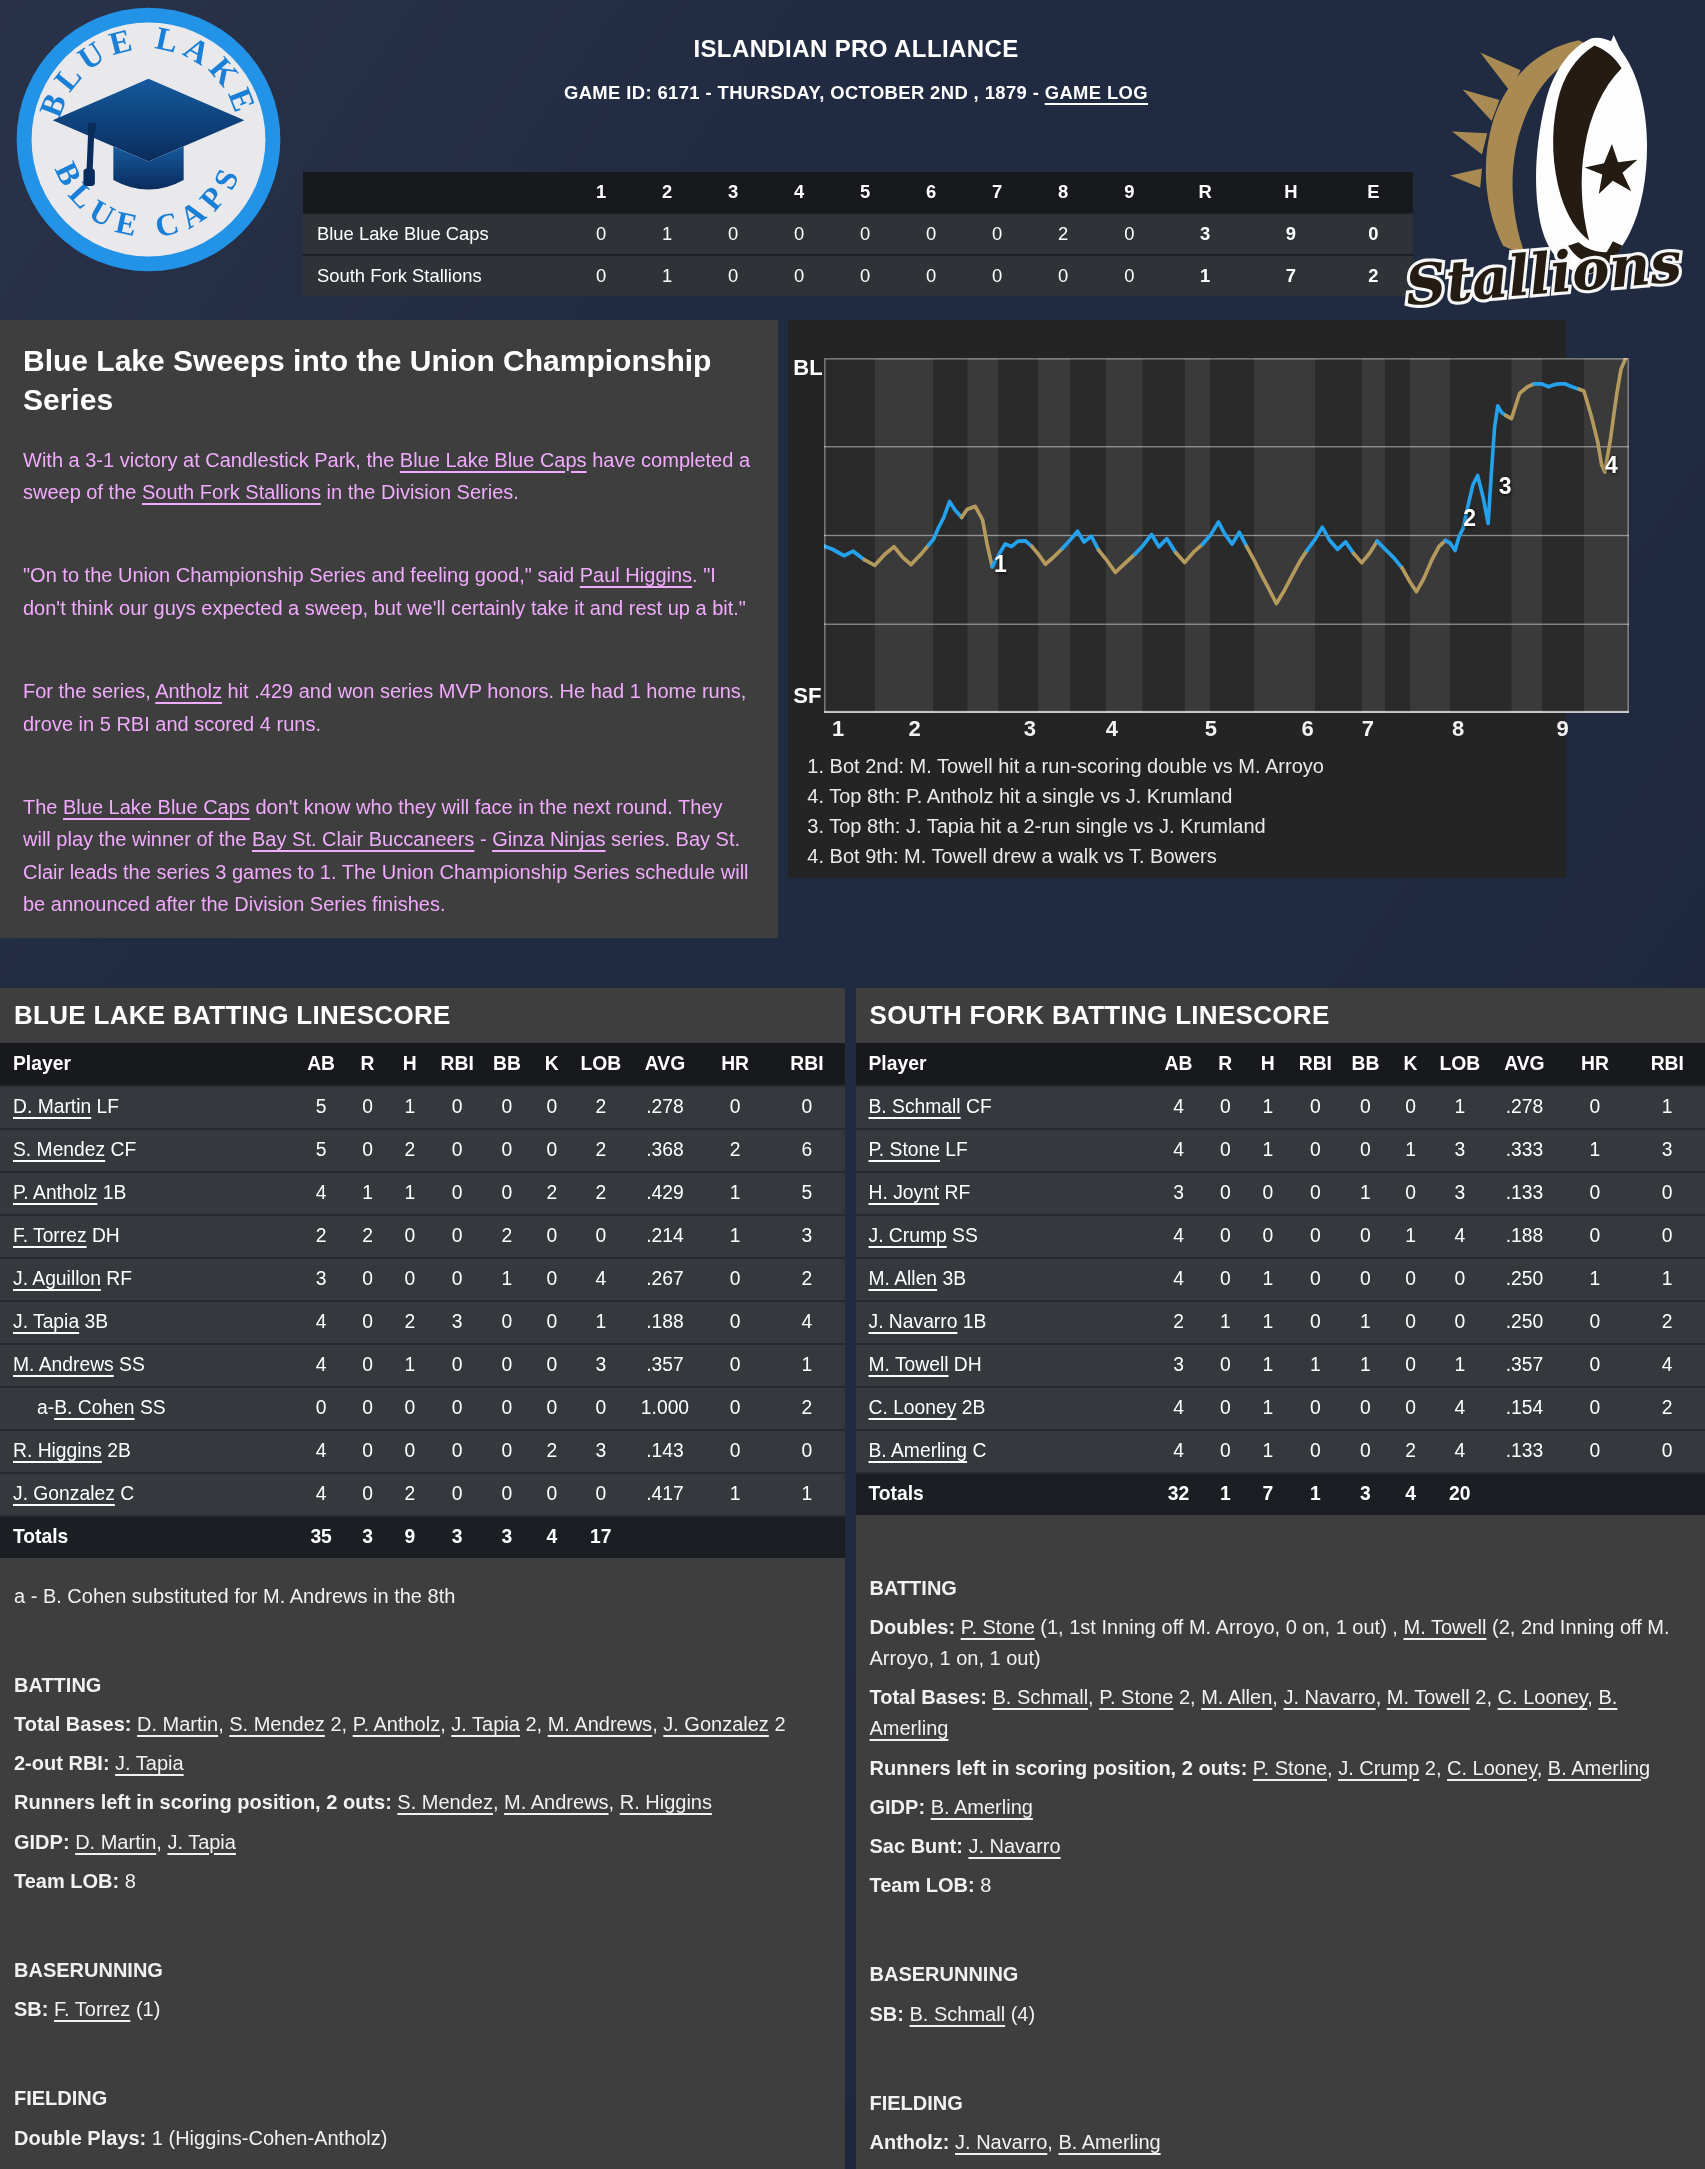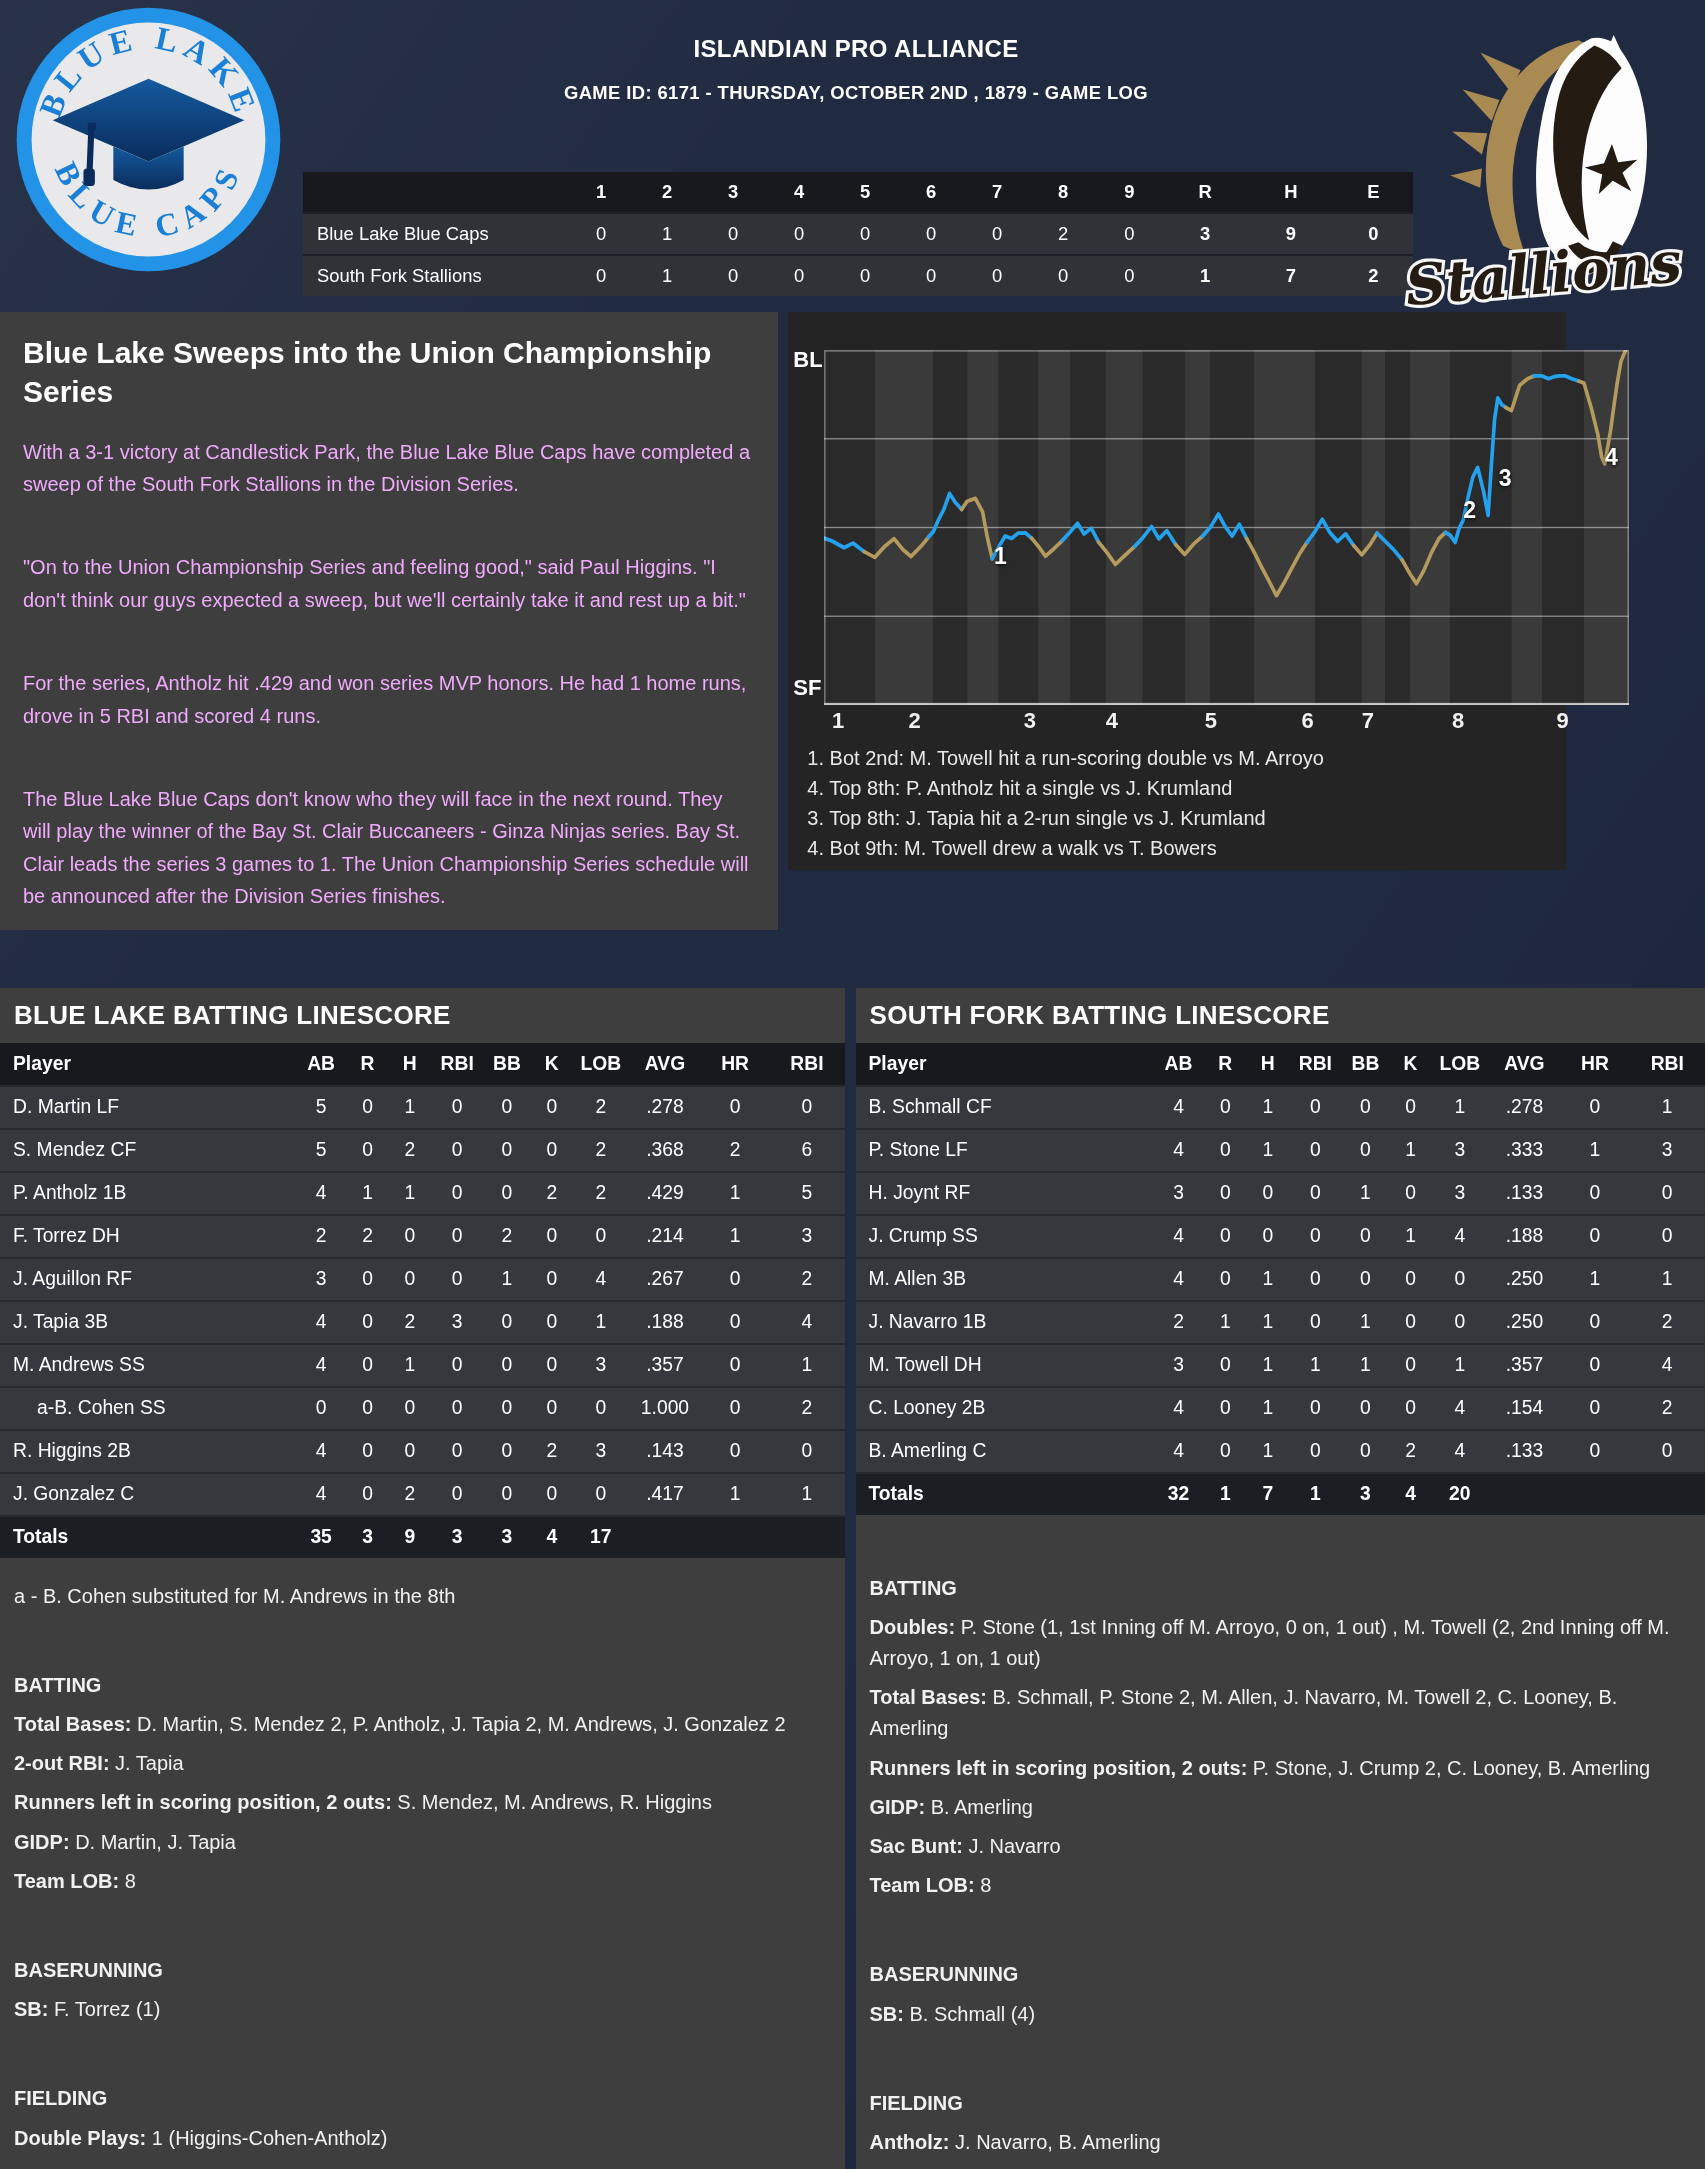--- a/index.html
+++ b/index.html
@@ -2,39 +2,39 @@
 <html style="font-size:14px"><head>
 <meta charset="utf-8">
 <style>
   html,body{margin:0;padding:0;background:#141b2b;}
   .page{position:relative;width:1706px;height:2169px;background:#202a41;overflow:hidden;
         font-family:"Liberation Sans",sans-serif;color:#fff;}
   .page::before{content:"";position:absolute;inset:0;
         background:linear-gradient(125deg,rgba(255,255,255,.04) 0%,rgba(255,255,255,0) 30%),
                    linear-gradient(305deg,rgba(0,0,0,.18) 0%,rgba(0,0,0,0) 40%);pointer-events:none;}
   .b{font-weight:bold;}
-  .link{text-decoration-thickness:1.8px;text-underline-offset:4.4px;cursor:pointer;}
+  .link{text-decoration:underline;text-decoration-thickness:1.8px;text-underline-offset:4.4px;cursor:pointer;}
 
   
   .hdr-center{position:absolute;left:290px;top:0;width:1132px;text-align:center;z-index:2;}
   .hdr-league{margin-top:35px;font-size:24px;font-weight:bold;letter-spacing:0.4px;}
   .hdr-matchup{margin-top:21px;font-size:24px;font-weight:bold;letter-spacing:0.4px;}
   .hdr-gameinfo{margin-top:19.3px;font-size:18.4px;font-weight:bold;letter-spacing:0.4px;}
   .logo-away{position:absolute;left:14px;top:5.3px;}
   .logo-home{position:absolute;left:1387px;top:35px;}
 
   .ls-table{position:absolute;left:303px;top:172px;width:1110px;border-collapse:collapse;font-size:18.4px;}
   .ls-table th,.ls-table td{text-align:center;height:40px;padding:0;font-weight:normal;}
   .ls-table thead th{background:#17191d;font-weight:bold;}
   .ls-table tbody td{background:#2f3338;border-top:2.6px solid #1c1f25;}
   .ls-table .teamcell{text-align:left;padding-left:14px;width:251px;}
   .ls-table .rhe{font-weight:bold;}
 
   
-  .row1{position:absolute;left:0;top:312px;width:1566px;display:flex;align-items:flex-start;}
+  .row1{position:absolute;left:0;top:320px;width:1566px;display:flex;align-items:flex-start;}
   .article{width:845px;background:#3e3e3e;box-sizing:border-box;padding:21px 26px 17.6px 23px;}
   .article h1{margin:0 0 24.6px 0;font-size:30px;line-height:1.3;color:#fff;}
   .article p{margin:0 0 51px 0;font-size:20px;line-height:1.62;color:#f0abfc;}
   .article p:last-child{margin-bottom:0;}
 
   .chartpanel{width:850px;height:558px;margin-left:10.5px;background:#242424;position:relative;}
   .plot{position:absolute;left:36px;top:38px;width:805px;height:355px;}
   .plot svg{width:100%;height:100%;display:block;}
   .yl{position:absolute;font-weight:bold;font-size:22px;}
   .yl-bl{left:5.3px;top:35px;}

